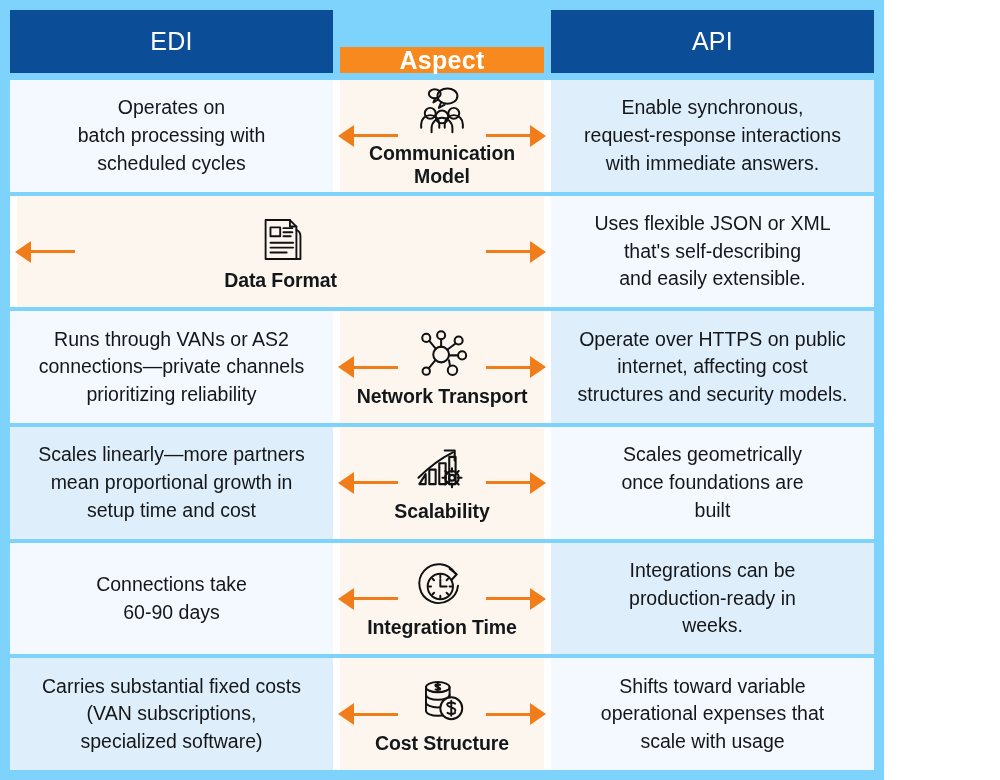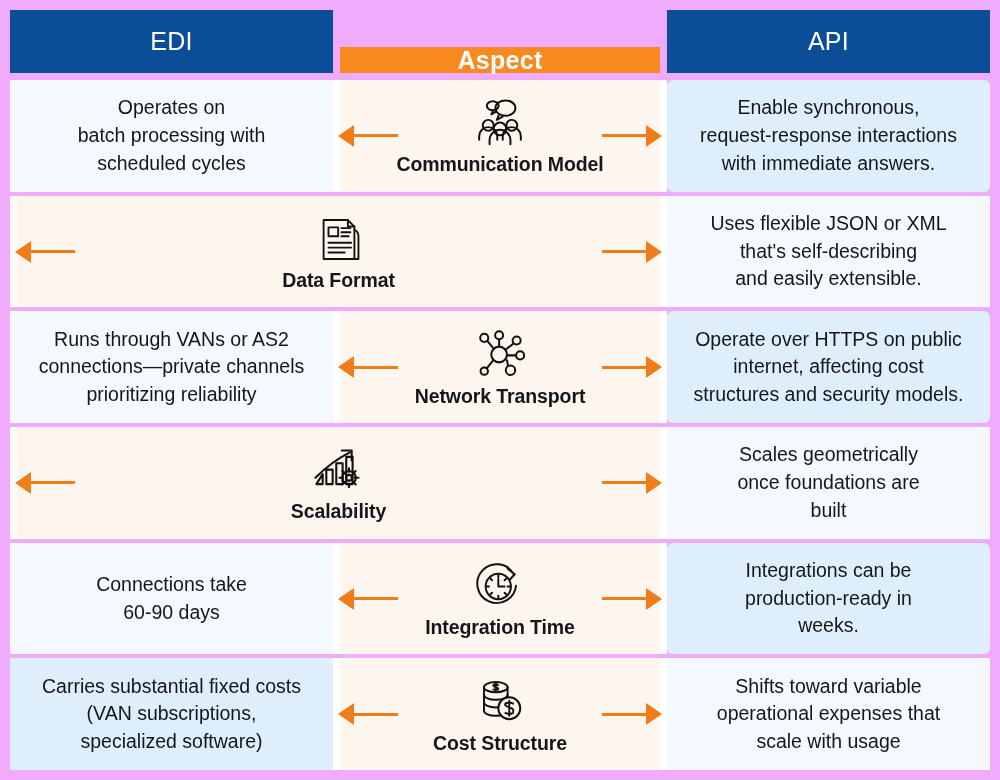--- a/index.html
+++ b/index.html
@@ -5,23 +5,23 @@
   * { box-sizing: border-box; margin: 0; padding: 0; }
 
   html, body {
     width: 1000px;
     height: 780px;
     background: #ffffff;
     font-family: "Liberation Sans", sans-serif;
   }
 
   .infographic {
-    width: 1000px;
+    width: 884px;
     height: 780px;
-    background: #f0abfc;
+    background: #7dd3fc;
     display: flex;
     flex-direction: column;
     padding: 10px;
     gap: 7px;
   }
 
   
   .header-row {
     display: flex;
     gap: 7px;
@@ -76,21 +76,21 @@
     padding: 6px 10px;
     font-size: 19.5px;
     line-height: 1.42;
     color: #14171a;
   }
 
   
   .row.odd  .side-cell.edi { background: #f3f9fe; }
   .row.even .side-cell.edi { background: #dfeefb; }
   
-  .row.odd  .side-cell.api { background: #dfeefb; border-radius: 6px; }
+  .row.odd  .side-cell.api { background: #dfeefb; }
   .row.even .side-cell.api { background: #f3f9fe; }
 
   .center-cell {
     flex: 1 1 auto;
     background: #fdf6ef;
     position: relative;
     display: flex;
     flex-direction: column;
     align-items: center;
     justify-content: center;
@@ -253,20 +253,23 @@
             <div class="shaft"></div>
             <div class="head"></div>
           </div>
         </div>
         <div class="gap"></div>
         <div class="side-cell api">
           <span>Operate over HTTPS on public<br>internet, affecting cost<br>structures and security models.</span>
         </div>
       </div>
       <div class="row even">
+        <div class="side-cell edi">
+          <span>Scales linearly—more partners<br>mean proportional growth in<br>setup time and cost</span>
+        </div>
         <div class="gap"></div>
         <div class="center-cell">
           <div class="arrow left">
             <div class="head"></div>
             <div class="shaft"></div>
           </div>
           <div class="icon-wrap">
     <svg viewBox="0 0 64 58" width="58" height="53" fill="none" stroke="#111" stroke-width="2.3" stroke-linecap="round" stroke-linejoin="round">
       <path d="M7 44 L14 33 V44 Z"></path>
       <path d="M18 44 V28 h7 v16 Z"></path>

